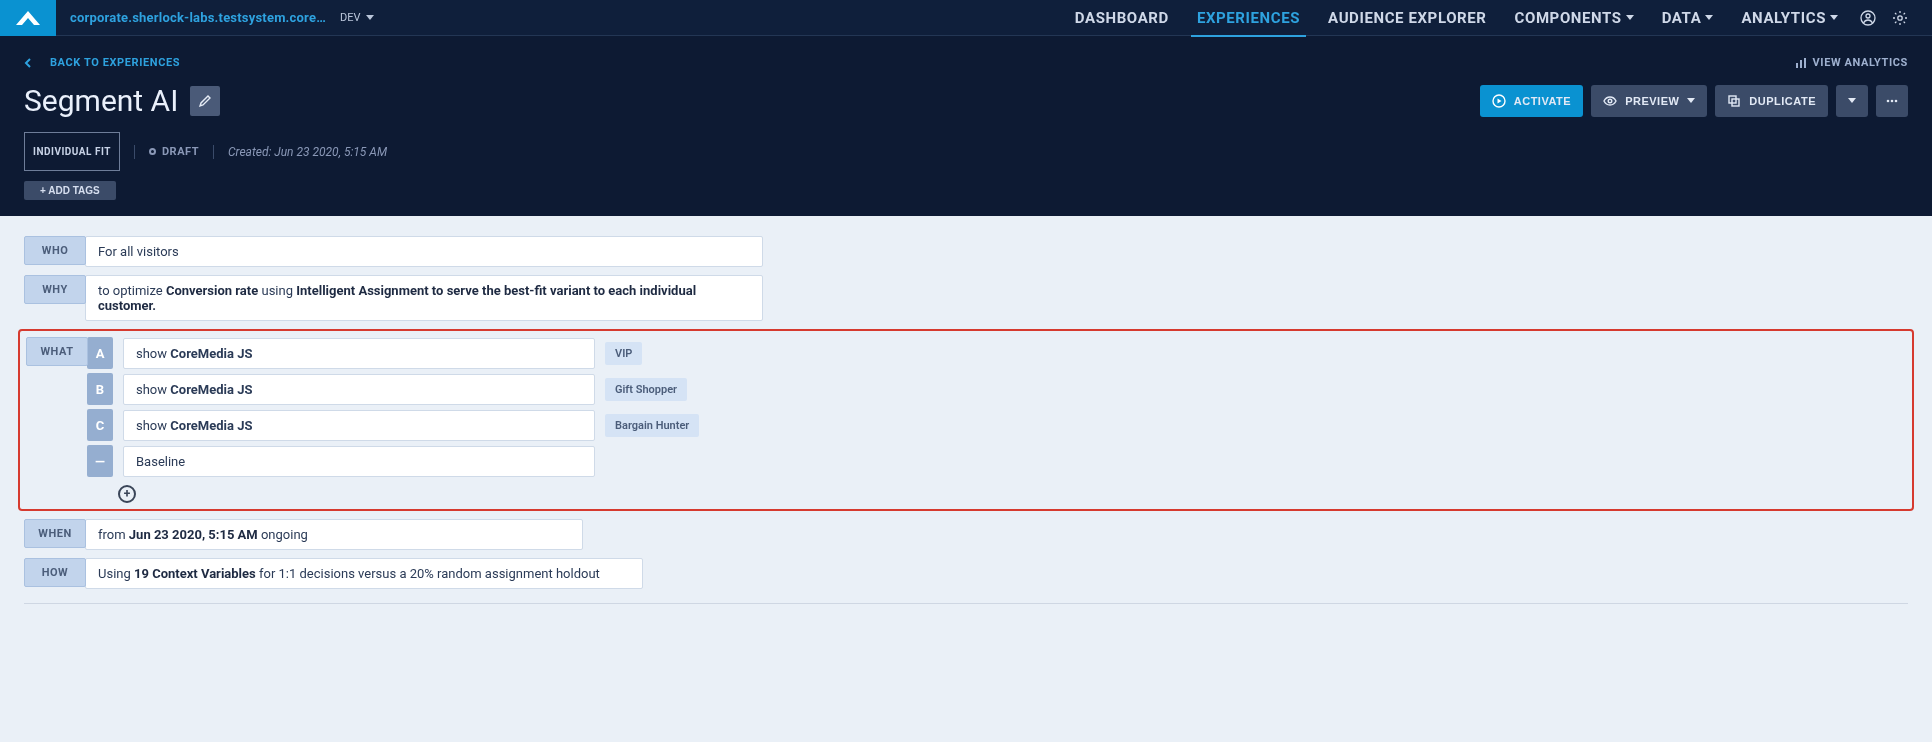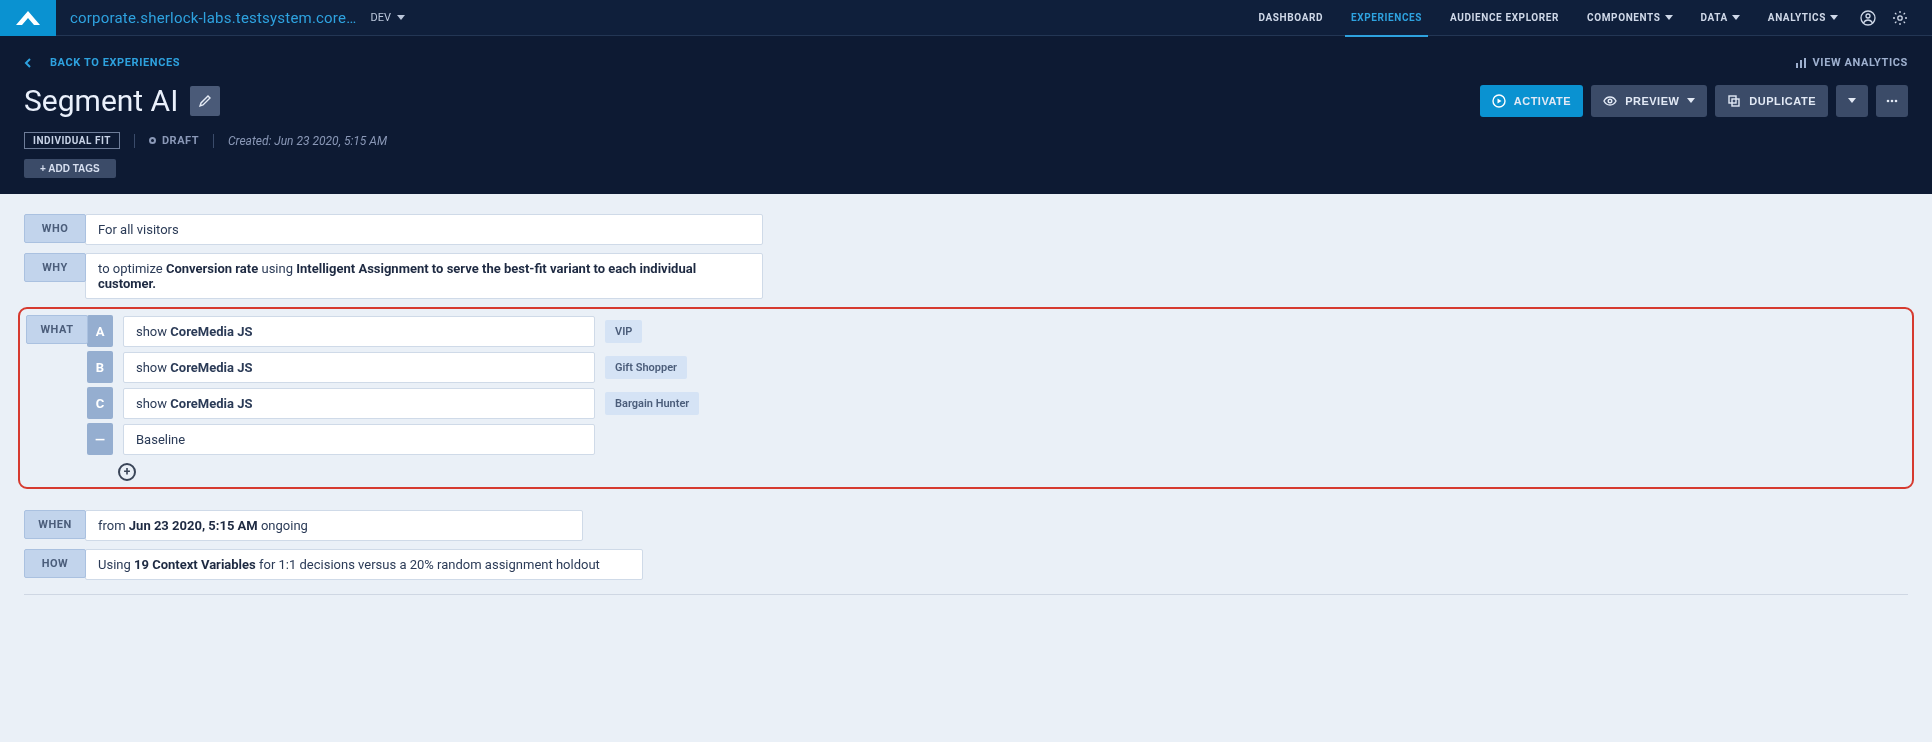--- a/index.html
+++ b/index.html
@@ -2,24 +2,24 @@
 <html><head>
 <meta charset="utf-8">
 <style>
 * { box-sizing: border-box; margin: 0; padding: 0; }
 body { font-family: -apple-system, BlinkMacSystemFont, "Segoe UI", Roboto, Arial, sans-serif; background: #eaf0f7; color: #1a2540; font-size: 13px; }
 
 
 .topnav { display: flex; align-items: center; height: 36px; background: #0f1f3b; border-bottom: 1px solid #233654; padding-right: 16px; }
 .logo { width: 56px; height: 36px; background: #0a92d1; display: flex; align-items: center; justify-content: center; }
 .logo svg { width: 24px; height: 14px; }
-.account-name { color: #2ea2df; font-weight: 400; font-size: 15px; margin-left: 14px; letter-spacing: 0.2px; }
+.account-name { color: #2ea2df; font-weight: 700; font-size: 13px; margin-left: 14px; letter-spacing: 0.2px; }
 .env-sel { color: #bac6da; font-size: 11px; margin-left: 14px; display: flex; align-items: center; gap: 6px; cursor: pointer; }
 .nav-spacer { flex: 1; }
-.navitem { color: #cfd8e8; font-size: 10px; font-weight: 700; letter-spacing: 0.6px; padding: 18px 14px; height: 36px; display: flex; align-items: center; gap: 4px; cursor: pointer; position: relative; }
+.navitem { color: #cfd8e8; font-size: 15px; font-weight: 700; letter-spacing: 0.6px; padding: 18px 14px; height: 36px; display: flex; align-items: center; gap: 4px; cursor: pointer; position: relative; }
 .navitem.active { color: #2ea2df; }
 .navitem.active::after { content: ""; position: absolute; bottom: -1px; left: 8px; right: 8px; height: 2px; background: #2ea2df; }
 .nav-icon { color: #cfd8e8; padding: 0 8px; cursor: pointer; display: flex; align-items: center; height: 36px; }
 
 
 .head-area { background: #0d1a33; padding: 20px 24px 16px; }
 .row1 { display: flex; align-items: center; justify-content: space-between; margin-bottom: 14px; }
 .backlink { color: #2ea2df; font-size: 11px; font-weight: 700; letter-spacing: 0.6px; display: flex; align-items: center; gap: 18px; cursor: pointer; }
 .analytics-link { color: #9eb0cf; font-size: 11px; font-weight: 700; letter-spacing: 0.6px; display: flex; align-items: center; gap: 6px; cursor: pointer; }
 
@@ -28,37 +28,37 @@
 .page-title { color: #eaf0fb; font-size: 30px; font-weight: 400; }
 .edit-title { width: 30px; height: 30px; background: #4a5a78; border-radius: 2px; display: flex; align-items: center; justify-content: center; cursor: pointer; }
 
 .btns { display: flex; align-items: center; gap: 8px; }
 .btn { height: 32px; background: #3b4b68; color: #e2e9f5; font-size: 11px; font-weight: 700; letter-spacing: 0.5px; padding: 0 12px; border-radius: 3px; border: none; display: flex; align-items: center; gap: 8px; cursor: pointer; }
 .btn.primary { background: #0a92d1; }
 .btn.icononly { width: 32px; padding: 0; justify-content: center; }
 .btn svg { width: 14px; height: 14px; }
 
 .row3 { display: flex; align-items: center; gap: 14px; color: #8a98b7; font-size: 11px; margin-bottom: 10px; }
-.badge-outline { border: 1px solid #6e7d99; color: #c8d3e7; padding: 2px 8px; font-size: 10px; font-weight: 700; letter-spacing: 0.5px; }
+.badge-outline { border: 1px solid #6e7d99; color: #c8d3e7; padding: 13px 8px; font-size: 10px; font-weight: 700; letter-spacing: 0.5px; }
 .status-draft { display: flex; align-items: center; gap: 6px; color: #8a98b7; font-weight: 700; letter-spacing: 0.5px; }
 .status-dot { width: 7px; height: 7px; border: 2px solid #8a98b7; border-radius: 50%; }
 .created { font-style: italic; color: #8a98b7; font-size: 12px; }
 .divider-v { width: 1px; height: 14px; background: #3a4b6a; }
 .addtags { background: #3b4b68; color: #d7dfef; font-size: 10px; font-weight: 700; padding: 4px 16px; border: none; cursor: pointer; border-radius: 2px; }
 
 
 .rules { padding: 20px 24px; }
 .rule-row { display: flex; align-items: flex-start; margin-bottom: 8px; }
 .rule-label { width: 62px; min-width: 62px; background: #c2d4ec; border: 1px solid #aac1e0; color: #4b5d7a; font-size: 11px; font-weight: 700; letter-spacing: 0.5px; text-align: center; padding: 7px 0; border-radius: 2px; margin-right: -1px; z-index: 1; }
 .rule-body { background: #fff; border: 1px solid #cfdae8; padding: 7px 12px; border-radius: 2px; font-size: 13px; color: #2b3b57; }
 .rule-body.wide { width: 678px; }
 .rule-body.mid { width: 498px; }
 .rule-body b { color: #1e2a42; font-weight: 700; }
 
-.highlight { border: 2px solid #d63a2f; border-radius: 9px; padding: 6px 0 6px 0; margin: 0 -6px 21px -6px; }
+.highlight { border: 2px solid #d63a2f; border-radius: 4px; padding: 6px 0 6px 0; margin: 0 -6px 8px -6px; }
 .highlight .rule-row { padding-left: 6px; padding-right: 6px; }
 
 .variants { display: flex; flex-direction: column; gap: 4px; }
 .variant-line { display: flex; align-items: center; gap: 10px; }
 .v-badge { width: 26px; height: 32px; background: #95aed0; color: #fff; font-weight: 700; display: flex; align-items: center; justify-content: center; border-radius: 2px; font-size: 13px; }
 .v-badge.baseline { background: #95aed0; }
 .v-body { background: #fff; border: 1px solid #cfdae8; padding: 7px 12px; border-radius: 2px; font-size: 13px; color: #2b3b57; width: 472px; }
 .seg-tag { background: #d5e3f5; color: #4b5d7a; font-size: 11px; font-weight: 600; padding: 5px 10px; border-radius: 2px; }
 .add-variant { display: flex; align-items: center; padding-left: 98px; margin-top: 2px; }
 .add-circ { width: 18px; height: 18px; border: 2px solid #3a4558; border-radius: 50%; display: flex; align-items: center; justify-content: center; cursor: pointer; color:#3a4558; font-weight:700; font-size:12px; line-height:1; }

